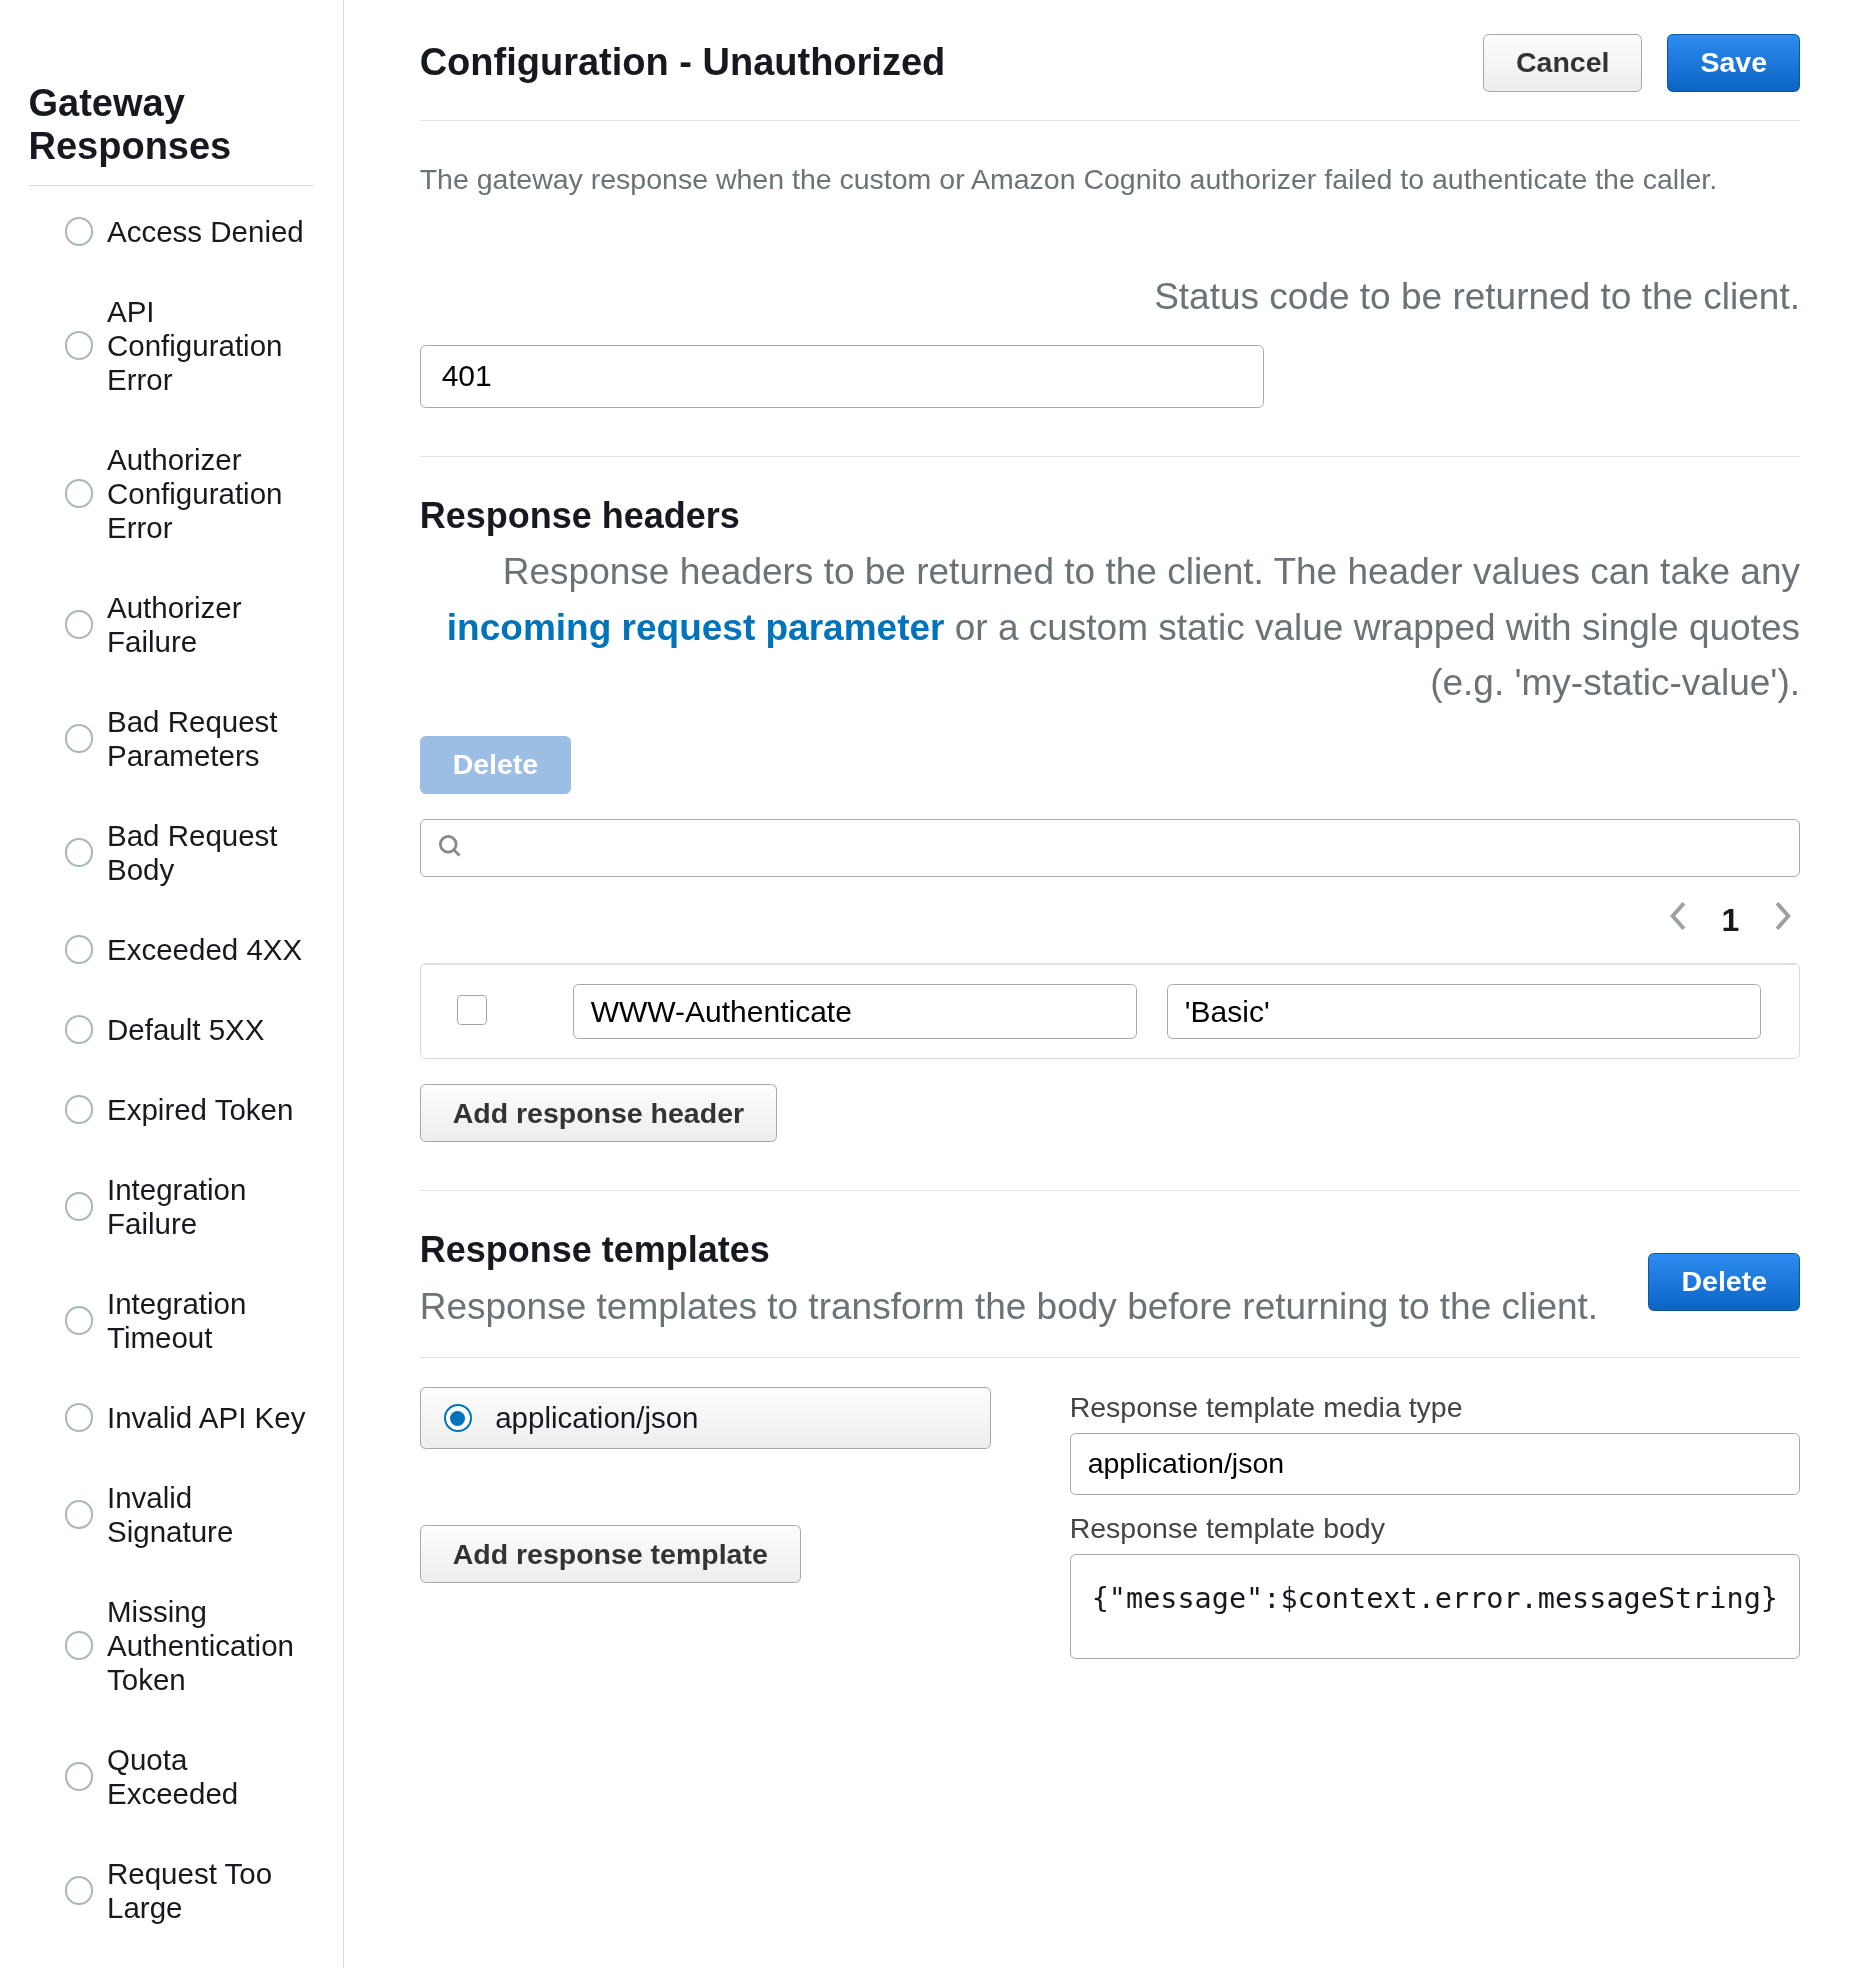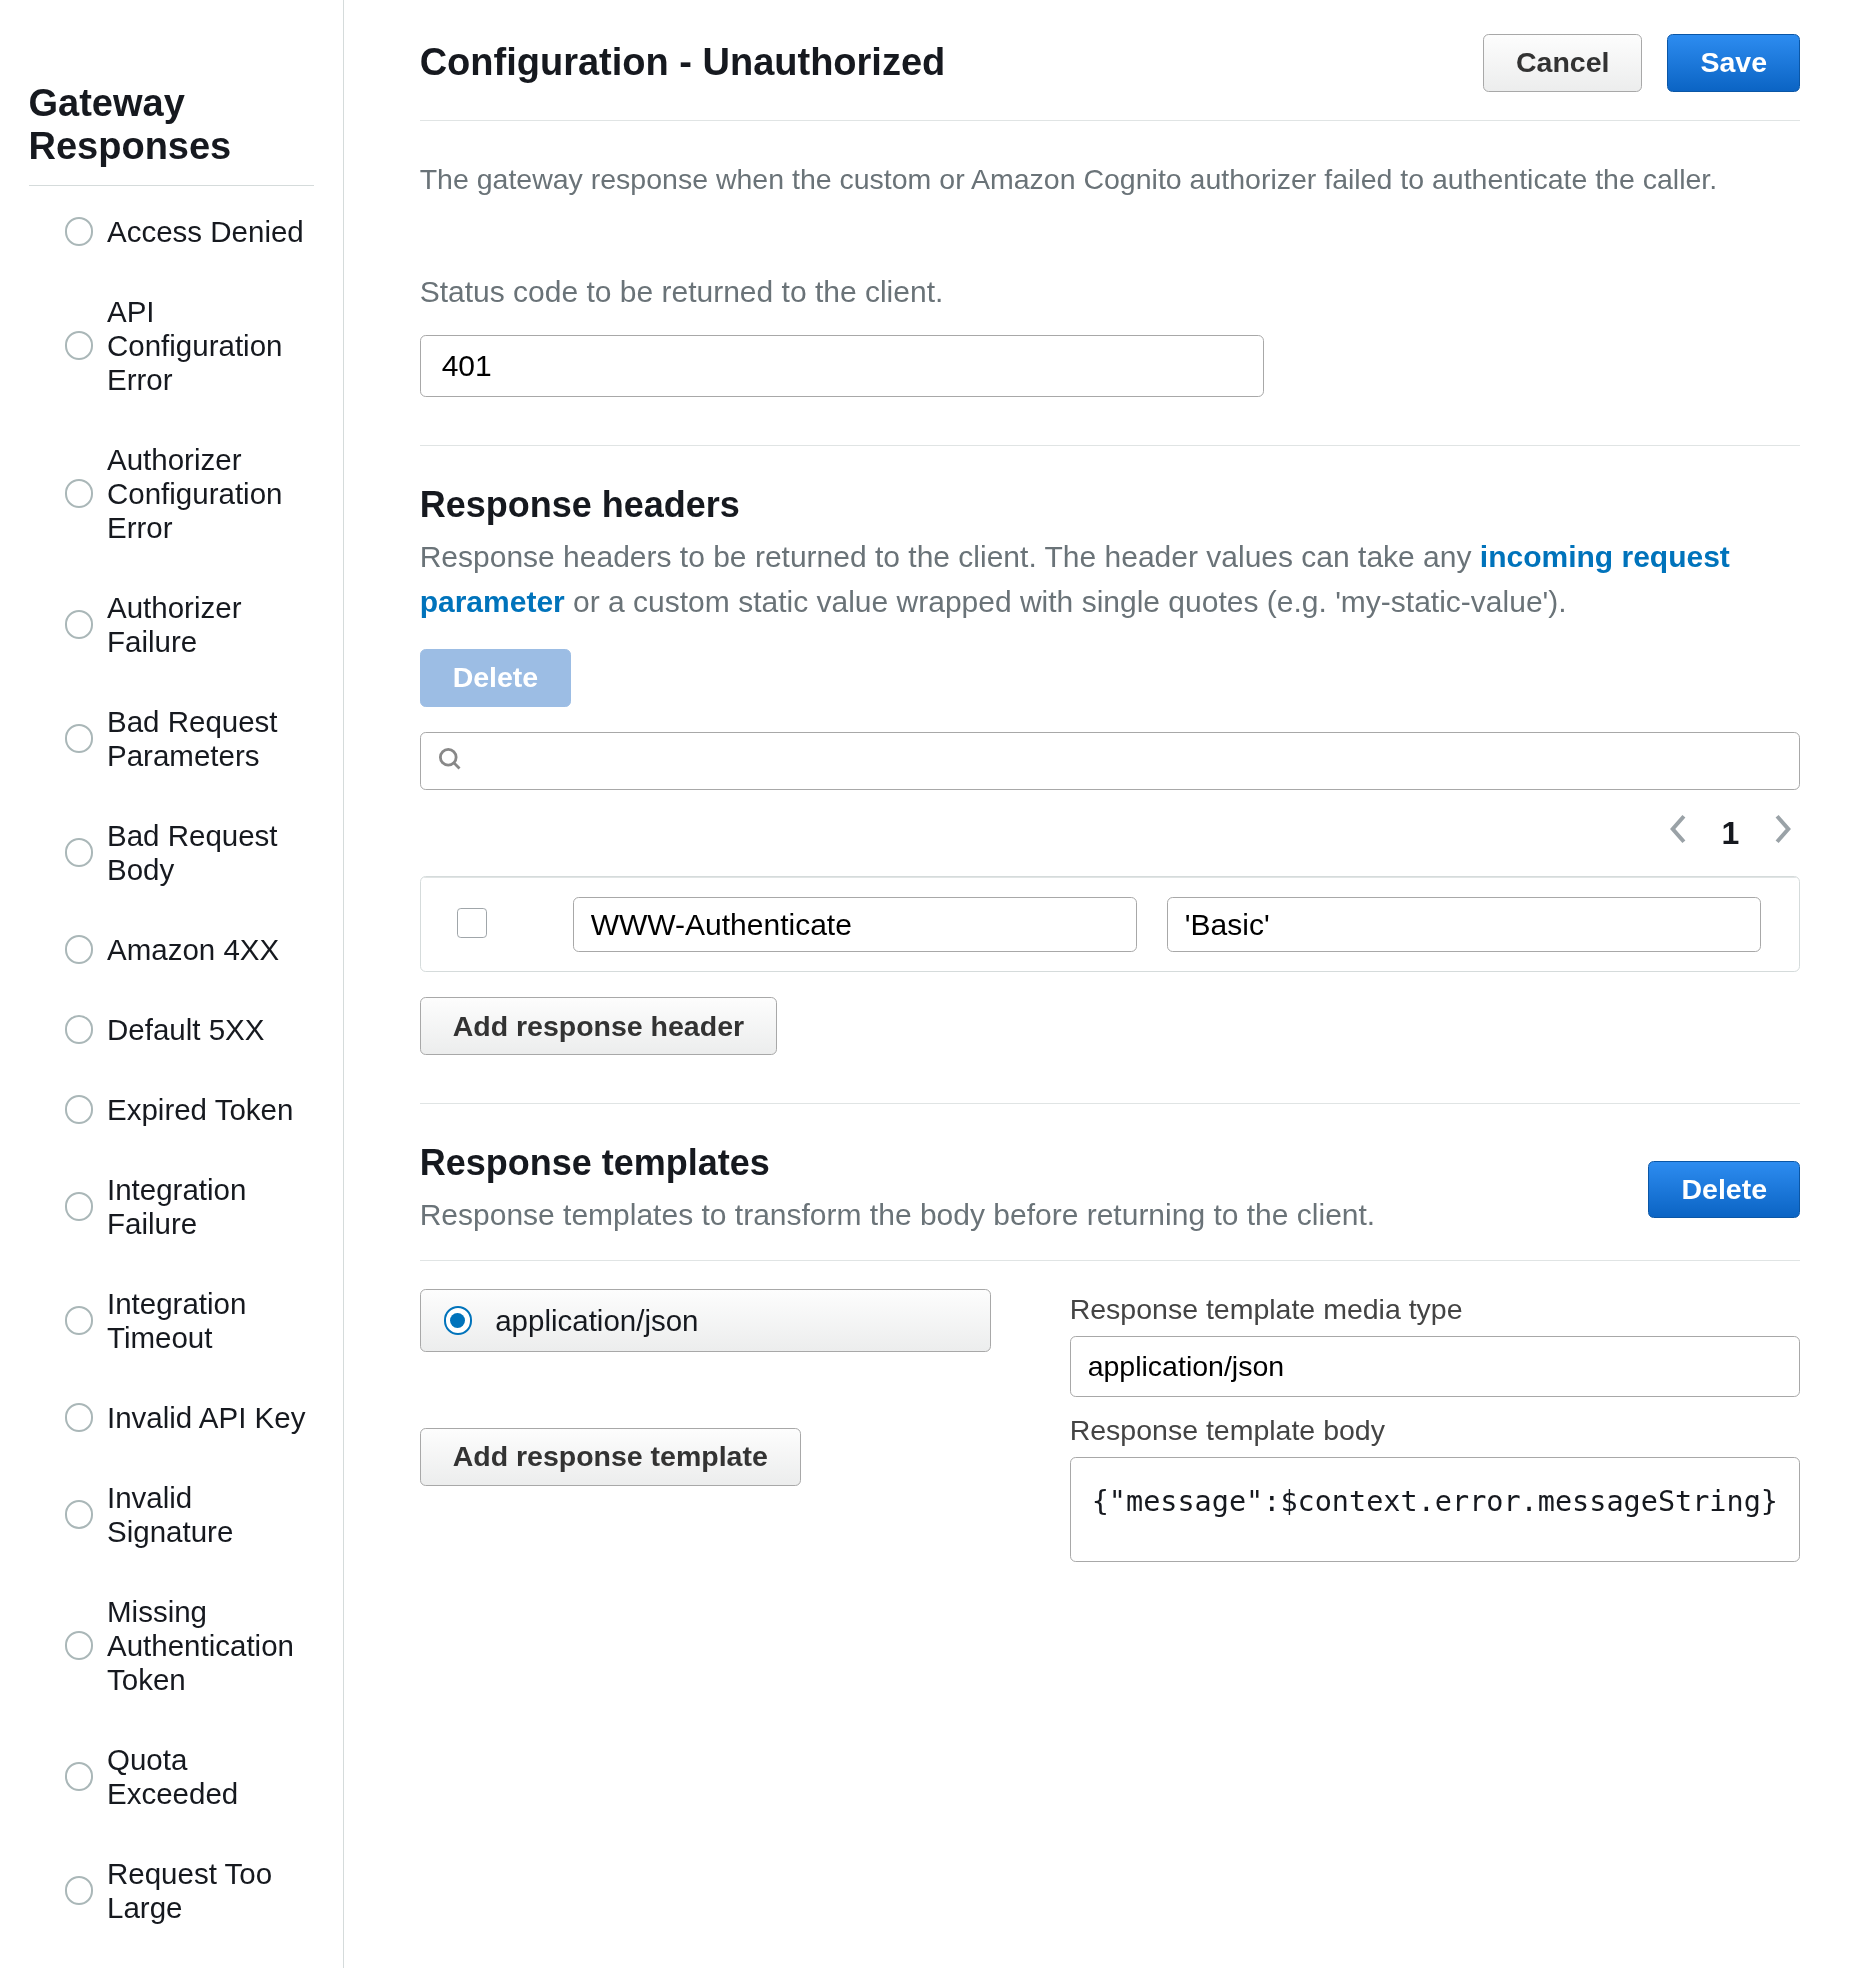--- a/index.html
+++ b/index.html
@@ -17,21 +17,21 @@
   .header-row { display:flex; align-items:center; justify-content:space-between; }
   .header-row h2 { font-size:38px; font-weight:700; margin:0; }
   .btn { font-size:28.5px; font-weight:600; border-radius:5.7px; padding: 11.4px 32px; cursor:pointer; }
   .btn-default { background:linear-gradient(#fdfdfd,#eceded); border:1.4px solid #a8a8a8; color:#333; }
   .btn-primary { background:linear-gradient(#2d8cf0,#0b64c4); color:#fff; border:1.4px solid #0a56a6; }
   .btn-primary-disabled { background:#9cbde4; color:#fff; border:1.4px solid #9cbde4; font-weight:700; cursor:default; }
   .btn-row { display:flex; gap:25px; }
   hr.sep { border:none; border-top:1.9px solid #e0e4e4; margin: 28.5px 0 38px 0; }
   .desc { font-size:28.5px; color:#6a7378; line-height:1.45; margin: 0 0 0 0; }
   .sect-title { font-size:36px; font-weight:700; margin: 0 0 7.6px 0; }
-  .sub { font-size:30px; color:#6a7378; line-height:1.5; }
+  .sub { font-size:37px; color:#6a7378; line-height:1.5;text-align:right; }
   a.link { color:#0073bb; font-weight:700; text-decoration:none; }
   .input { border:1.4px solid #a8a8a8; border-radius:5.7px; font-size:30px; padding: 13.3px 21px; background:#fff; width: 844px; }
   .input-focused { border:3.3px solid #2f8cdd; border-radius:5.7px; font-size:30px; padding: 11.4px 19px; background:#fff; }
   .search-wrap { position:relative; width: 100%; }
   .search-icon { position:absolute; left:17px; top:50%; transform:translateY(-50%); color:#888; }
   .search-input { width:100%; border:1.4px solid #a8a8a8; border-radius:5.7px; font-size:30px; padding: 11.4px 19px 11.4px 61px; background:#fff; }
   .pager { display:flex; gap:34px; align-items:center; justify-content:flex-end; margin: 23px 5.7px 23px 0; color:#6a7378; font-size:32px; }
   .pager .num { font-weight:700; color:#16191f; }
   .chev svg { width:21px; height:32px; }
   .table { width:100%; border:1.4px solid #d5dbdb; border-radius:5.7px; overflow:hidden; }
@@ -79,21 +79,21 @@
         <div class="sb-item">
           <span class="radio"></span>
           <span>Bad Request Parameters</span>
         </div>
         <div class="sb-item">
           <span class="radio"></span>
           <span>Bad Request Body</span>
         </div>
         <div class="sb-item">
           <span class="radio"></span>
-          <span>Amazon 4XX</span>
+          <span>Exceeded 4XX</span>
         </div>
         <div class="sb-item">
           <span class="radio"></span>
           <span>Default 5XX</span>
         </div>
         <div class="sb-item">
           <span class="radio"></span>
           <span>Expired Token</span>
         </div>
         <div class="sb-item">

